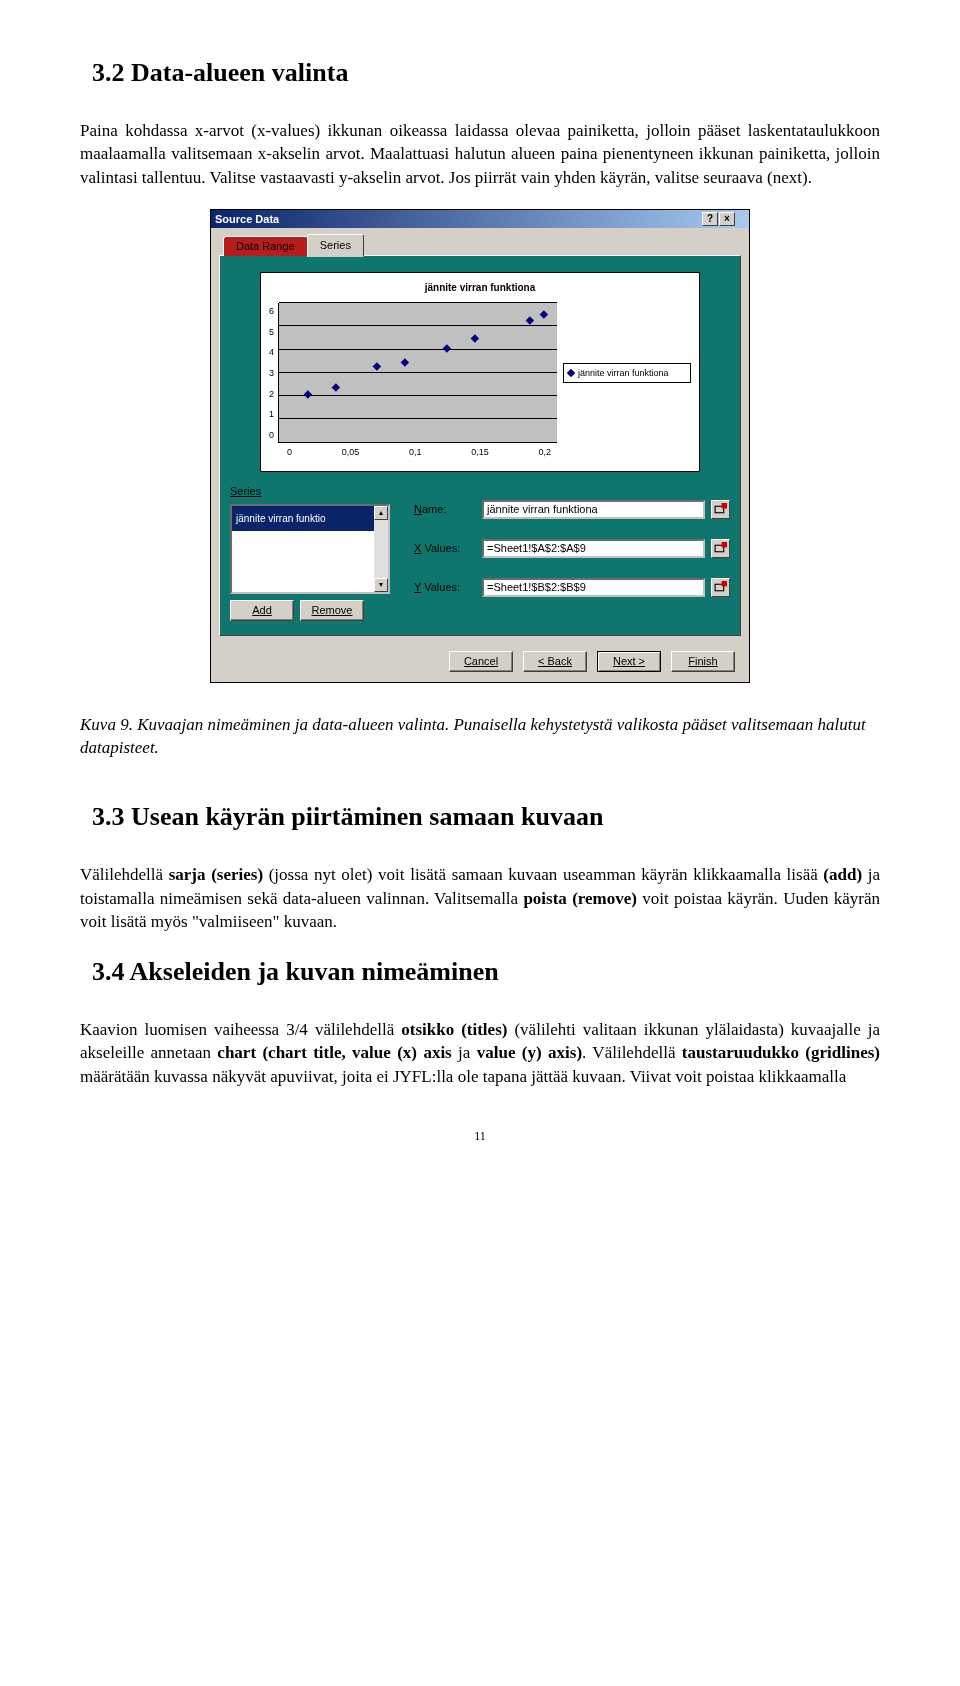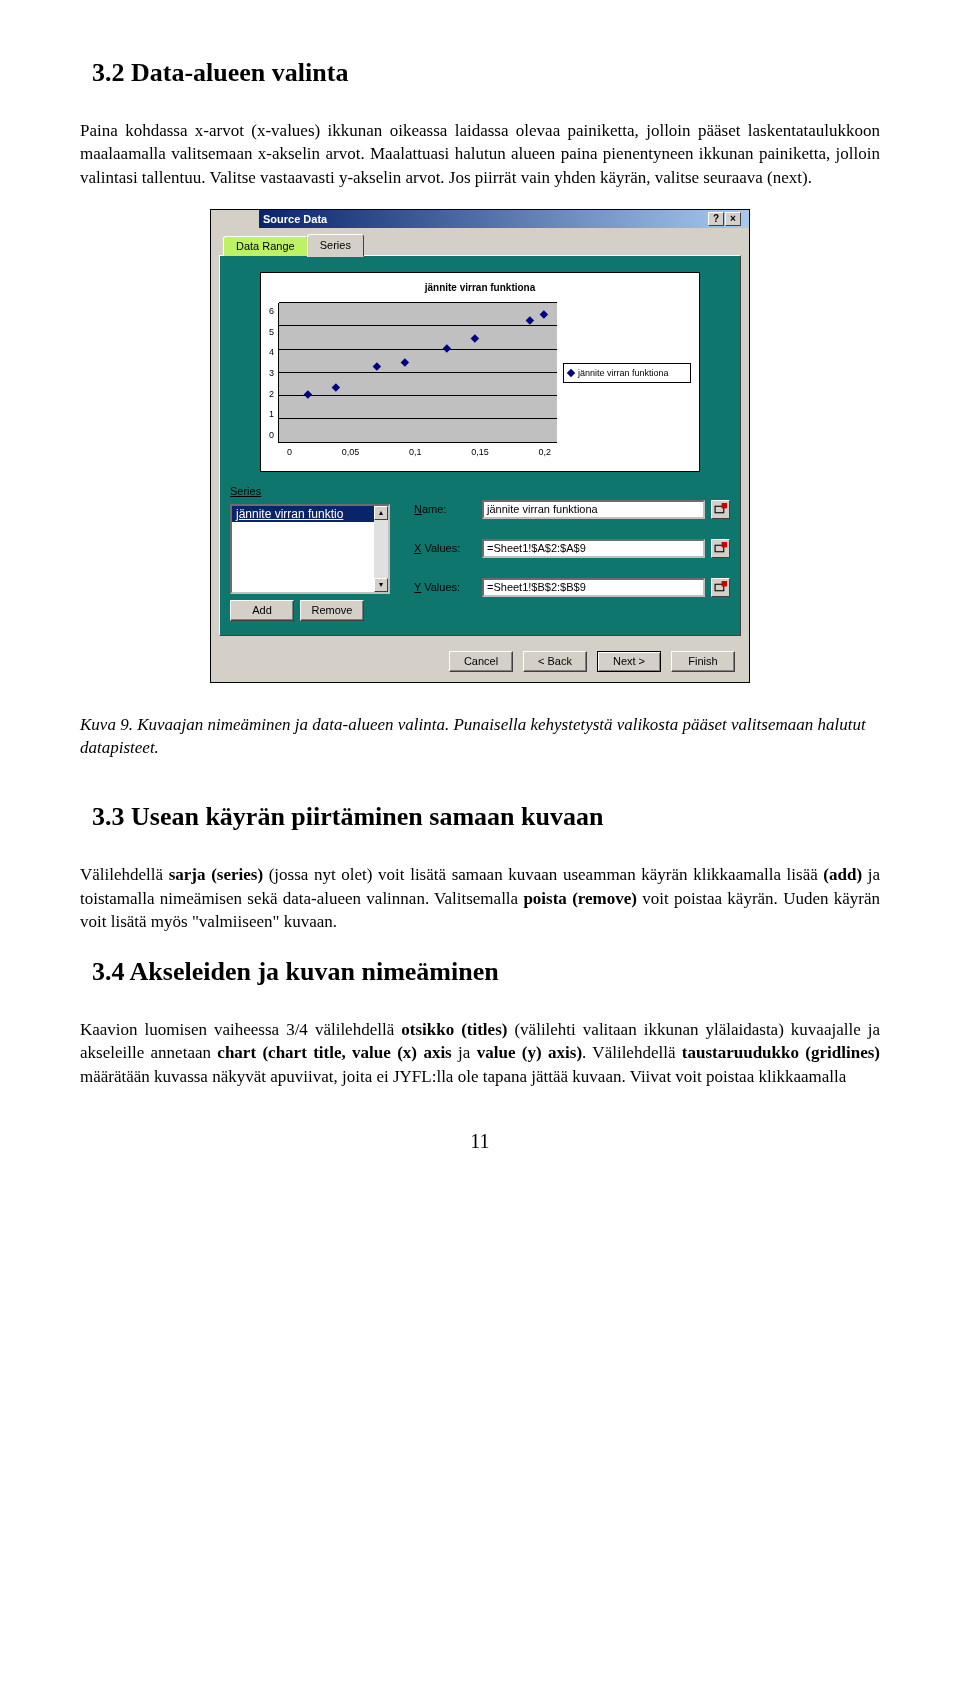--- a/index.html
+++ b/index.html
@@ -9,60 +9,59 @@
     font-family: "Times New Roman", Times, serif;
     font-size: 17px;
     background: #fff;
     color: #000;
     width: 960px;
     line-height: 1.38;
   }
   .h2 { font-size: 26px; margin: 0 0 28px 12px; font-weight: bold; }
   .p { margin: 0 0 20px 0; text-align: justify; }
   .caption { font-style: italic; text-align: left; margin: 30px 0 40px 0; }
-  .pagenum { text-align: center; margin-top: 40px; font-size: 20px; }
+  .pagenum { text-align: center; margin-top: 40px; font-size: 12px; }
 
   
   .dialog {
     width: 540px;
     margin: 18px auto 8px auto;
     font-family: Tahoma, Arial, sans-serif;
     font-size: 11px;
     border: 1px solid #000;
     background: #d4d0c8;
   }
   .titlebar {
     height: 18px;
     background: linear-gradient(to right, #0a246a, #a6caf0);
     color: #fff;
     display: flex;
     align-items: center;
-    padding: 0 8px 0 4px;
+    padding: 0 14px 0 4px;
     font-weight: bold;
-    margin-left: 48px;
   }
   .titlebar .spacer { flex: 1; }
   .tb-btn {
     width: 16px; height: 14px;
     background: #d4d0c8;
     border: 1px solid #fff;
     border-right-color: #404040; border-bottom-color: #404040;
     display: flex; align-items: center; justify-content: center;
     color: #000; font-size: 10px; margin-left: 1px;
     font-family: Arial, sans-serif; font-weight: bold;
     line-height: 1;
   }
   .dlg-body { padding: 6px 8px 8px 8px; }
 
   .tabs { display: flex; align-items: flex-end; margin-left: 4px; position: relative; z-index: 2; }
   .tab {
     padding: 3px 12px;
     border: 1px solid #808080;
     border-bottom: none;
-    background: #bef264;
+    background: #b91c1c;
     margin-right: -1px;
     position: relative;
     border-top-left-radius: 3px; border-top-right-radius: 3px;
   }
   .tab.active {
     background: #d4d0c8;
     border-color: #fff #404040 #d4d0c8 #fff;
     border-bottom: 1px solid #d4d0c8;
     margin-bottom: -1px;
     z-index: 3;
@@ -118,41 +117,41 @@
     padding-top: 3px;
   }
 
   .series-area { display: flex; gap: 14px; margin-top: 12px; }
   .fieldset-label { text-decoration: underline; display: block; margin-bottom: 4px; }
   .series-list {
     width: 160px; height: 90px; background: #fff;
     border: 2px inset #c0c0c0; overflow: hidden; position: relative;
   }
   .series-list .item-sel {
-    background: #0a246a; color: #fff; padding: 0 4px;
-    white-space: nowrap; font-size: 12px; text-decoration: underline;
+    background: #0a246a; color: #fff; padding: 6px 4px;
+    white-space: nowrap; font-size: 10px;
   }
   .scrollbar {
     position: absolute; right: 0; top: 0; bottom: 0; width: 14px;
     background: #e0e0e0;
     display:flex; flex-direction:column; justify-content:space-between;
   }
   .sb-btn {
     height:14px; background:#d4d0c8; border:1px solid #fff;
     border-right-color:#404040; border-bottom-color:#404040;
     display:flex;align-items:center;justify-content:center;font-size:8px;color:#000;
   }
   .btnrow { display: flex; gap: 6px; margin-top: 6px; }
   .btn {
     padding: 3px 10px; min-width: 64px; height: 21px;
     background: #d4d0c8; border: 1px solid #fff;
     border-right-color: #404040; border-bottom-color: #404040;
     box-shadow: inset -1px -1px 0 #808080;
     text-align: center; cursor: default;
-    display:flex;align-items:center;justify-content:center;
+    display:flex;align-items:center;justify-content:center;text-decoration:underline;
   }
   .btn.def { border: 1px solid #000; box-shadow: inset 1px 1px 0 #fff, inset -1px -1px 0 #808080; }
   .fields { flex: 1; }
   .frow { display: flex; align-items: center; margin-bottom: 20px; gap: 6px; }
   .flabel { width: 62px; }
   .tfield {
     flex: 1; height: 19px; background: #fff;
     border: 2px inset #c0c0c0; padding: 0 3px; font-size: 11px;
     display:flex; align-items:center; overflow:hidden; white-space:nowrap;
   }

